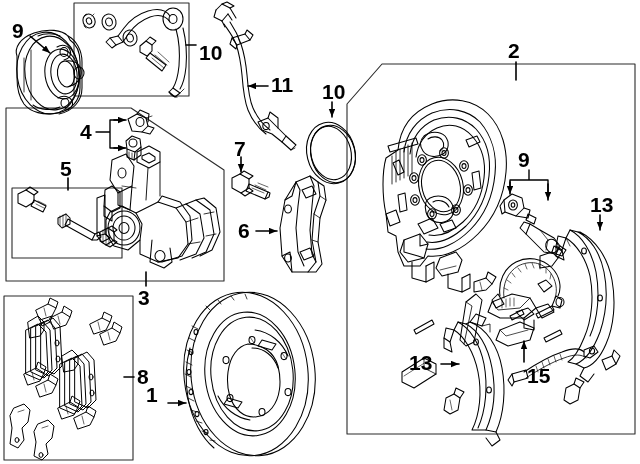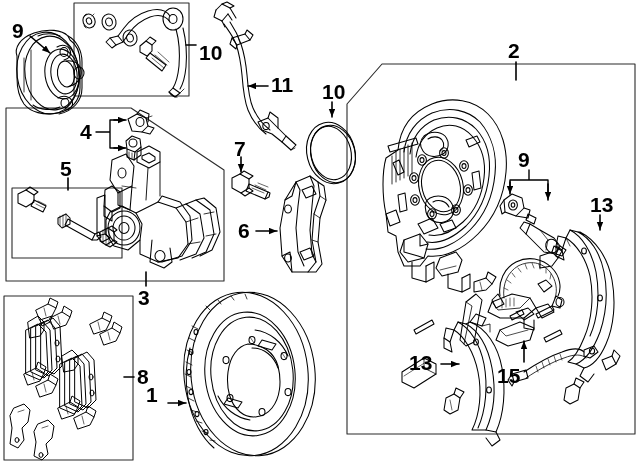--- a/index.html
+++ b/index.html
@@ -563,15 +563,15 @@
 <div class="lbl m" style="left:238px;top:220px;">6</div>
 <div class="lbl m" style="left:234px;top:138px;">7</div>
 <div class="lbl m" style="left:137px;top:366px;">8</div>
 <div class="lbl m" style="left:12px;top:20px;">9</div>
 <div class="lbl m" style="left:199px;top:42px;">10</div>
 <div class="lbl m" style="left:271px;top:74px;">11</div>
 <div class="lbl m" style="left:322px;top:81px;">10</div>
 <div class="lbl m" style="left:590px;top:194px;">13</div>
 <div class="lbl m" style="left:409px;top:352px;">13</div>
 <div class="lbl m" style="left:518px;top:149px;">9</div>
-<div class="lbl m" style="left:497px;top:365px;">15</div>
+<div class="lbl m" style="left:527px;top:365px;">15</div>
 
 </div>
 
 </body></html>

